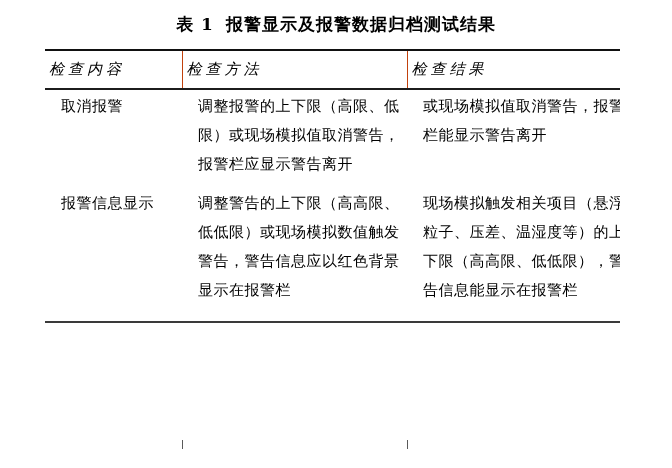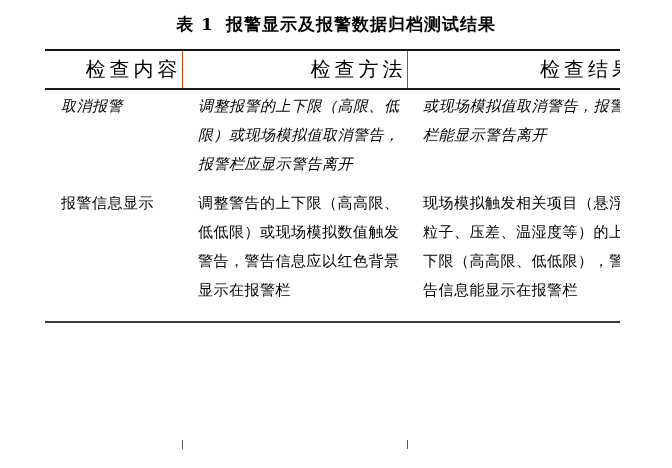--- a/index.html
+++ b/index.html
@@ -38,44 +38,45 @@
     border-collapse: collapse;
     table-layout: fixed;
     border-top: 2px solid #111111;
     border-bottom: 2px solid #3a3a3a;
   }
   table.results col.c1 { width: 137px; }
   table.results col.c2 { width: 225px; }
   table.results col.c3 { width: 229px; }
   table.results thead th {
     height: 37px;
-    font-size: 20px;
+    font-size: 15px;
     font-weight: normal;
-    text-align: right;
+    text-align: left;
     vertical-align: middle;
     letter-spacing: 4px;
     text-indent: 4px;
     border-bottom: 2px solid #1c1c1c;
     padding: 0;
+    font-style: italic;
   }
   table.results thead th.sep {
     border-left: 1px solid #c2410c;
   }
   table.results tbody td {
     vertical-align: top;
     font-size: 15px;
     line-height: 29px;
     letter-spacing: 0.5px;
     padding: 2px 6px 0 16px;
     text-align: left;
     word-break: break-all;
     overflow: hidden;
   }
   table.results tbody tr.r1 { height: 120px; }
-  table.results tbody tr.r2 { height: 98px; font-style: italic; }
+  table.results tbody tr.r2 { height: 98px; }
   table.results tbody tr.r3 { height: 135px; }
   .bottom-tick {
     position: absolute;
     width: 1px;
     height: 9px;
     top: 440px;
     background: #5a5a5a;
   }
   .bottom-tick.t1 { left: 182px; }
   .bottom-tick.t2 { left: 407px; }

